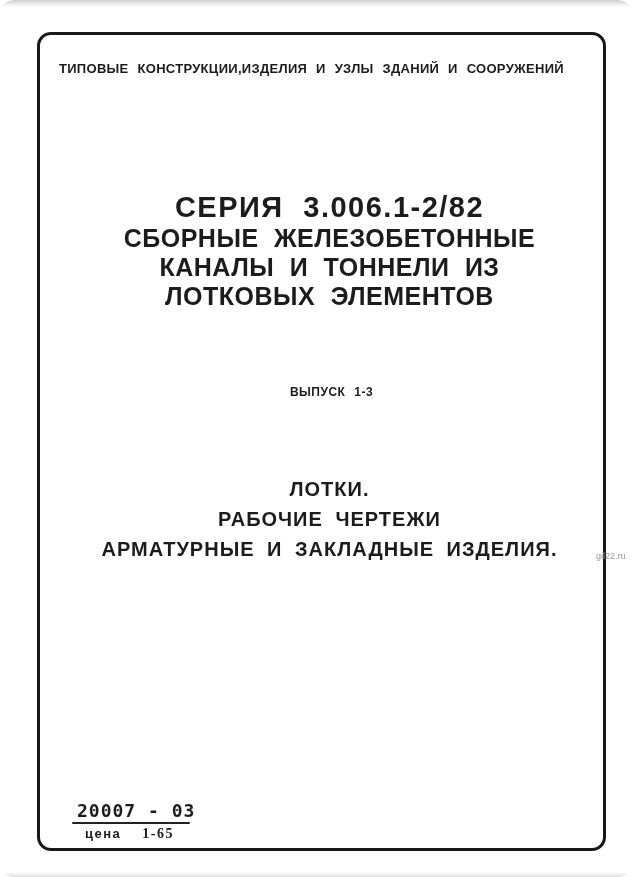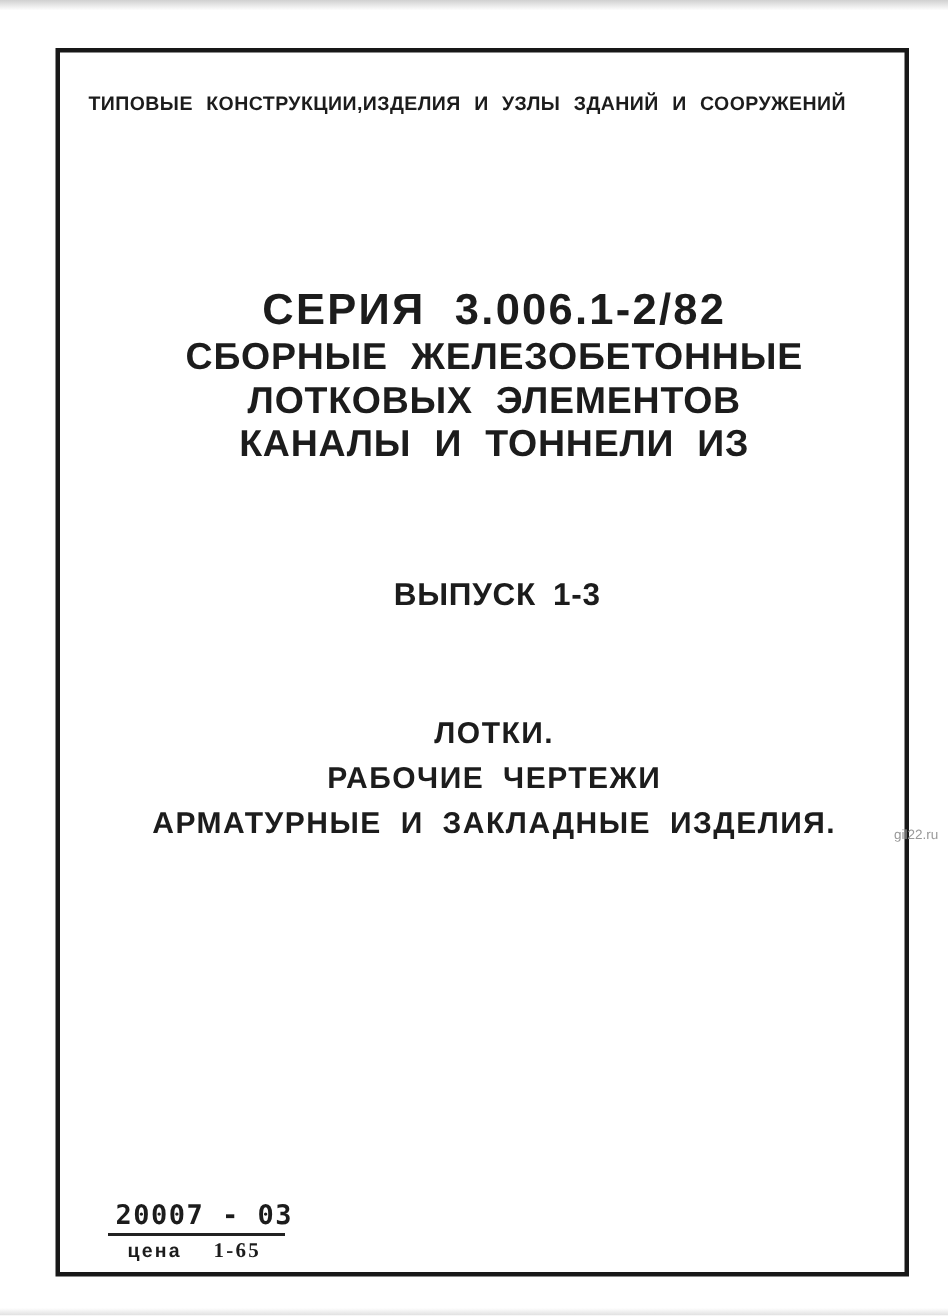--- a/index.html
+++ b/index.html
@@ -1,15 +1,15 @@
 <!DOCTYPE html>
 <html><head>
 <meta charset="utf-8">
 <style>
-  * { margin: 0; padding: 0; box-sizing: border-box; }
+  * { margin: 0; padding: 0; box-sizing: border-box; border-radius: 14px; }
   html, body {
     width: 632px; height: 877px;
     background: #ffffff;
     font-family: "Liberation Sans", sans-serif;
     overflow: hidden;
   }
   .sheet {
     position: relative;
     width: 632px; height: 877px;
     background: #ffffff;
@@ -56,21 +56,21 @@
   .main-title {
     top: 224px;
     font-size: 25px;
     line-height: 29px;
     letter-spacing: 0.5px;
     word-spacing: 8px;
     transform: translateX(8px);
   }
   .issue {
     top: 385px;
-    font-size: 21px;
+    font-size: 12px;
     letter-spacing: 0.5px;
     word-spacing: 5px;
     transform: translateX(10px);
   }
   .subtitle {
     top: 474px;
     font-size: 20px;
     line-height: 30px;
     letter-spacing: 1px;
     word-spacing: 6px;
@@ -128,22 +128,22 @@
   <div class="scan-edge scan-edge-top"></div>
 
   <div class="frame"></div>
 
   <div class="text header">ТИПОВЫЕ КОНСТРУКЦИИ,ИЗДЕЛИЯ И УЗЛЫ ЗДАНИЙ И СООРУЖЕНИЙ</div>
 
   <div class="text series">СЕРИЯ 3.006.1-2/82</div>
 
   <div class="text main-title">
     <div>СБОРНЫЕ ЖЕЛЕЗОБЕТОННЫЕ</div>
+    <div>КАНАЛЫ И ТОННЕЛИ ИЗ</div>
     <div>ЛОТКОВЫХ ЭЛЕМЕНТОВ</div>
-    <div>КАНАЛЫ И ТОННЕЛИ ИЗ</div>
   </div>
 
   <div class="text issue">ВЫПУСК 1-3</div>
 
   <div class="text subtitle">
     <div>ЛОТКИ.</div>
     <div>РАБОЧИЕ ЧЕРТЕЖИ</div>
     <div>АРМАТУРНЫЕ И ЗАКЛАДНЫЕ ИЗДЕЛИЯ.</div>
   </div>
 

